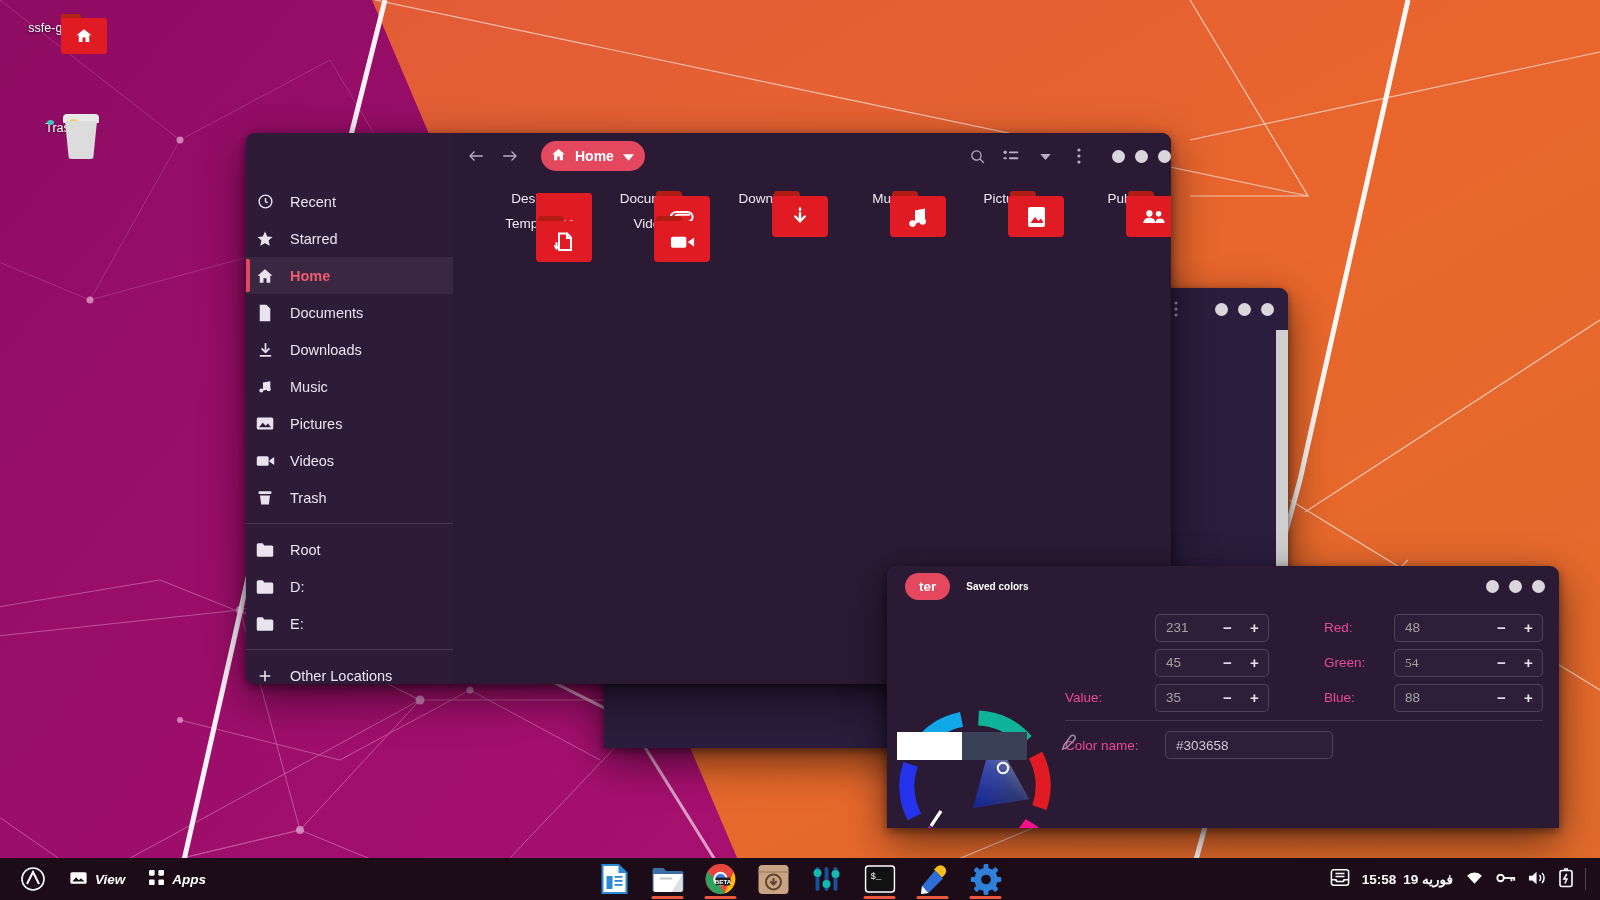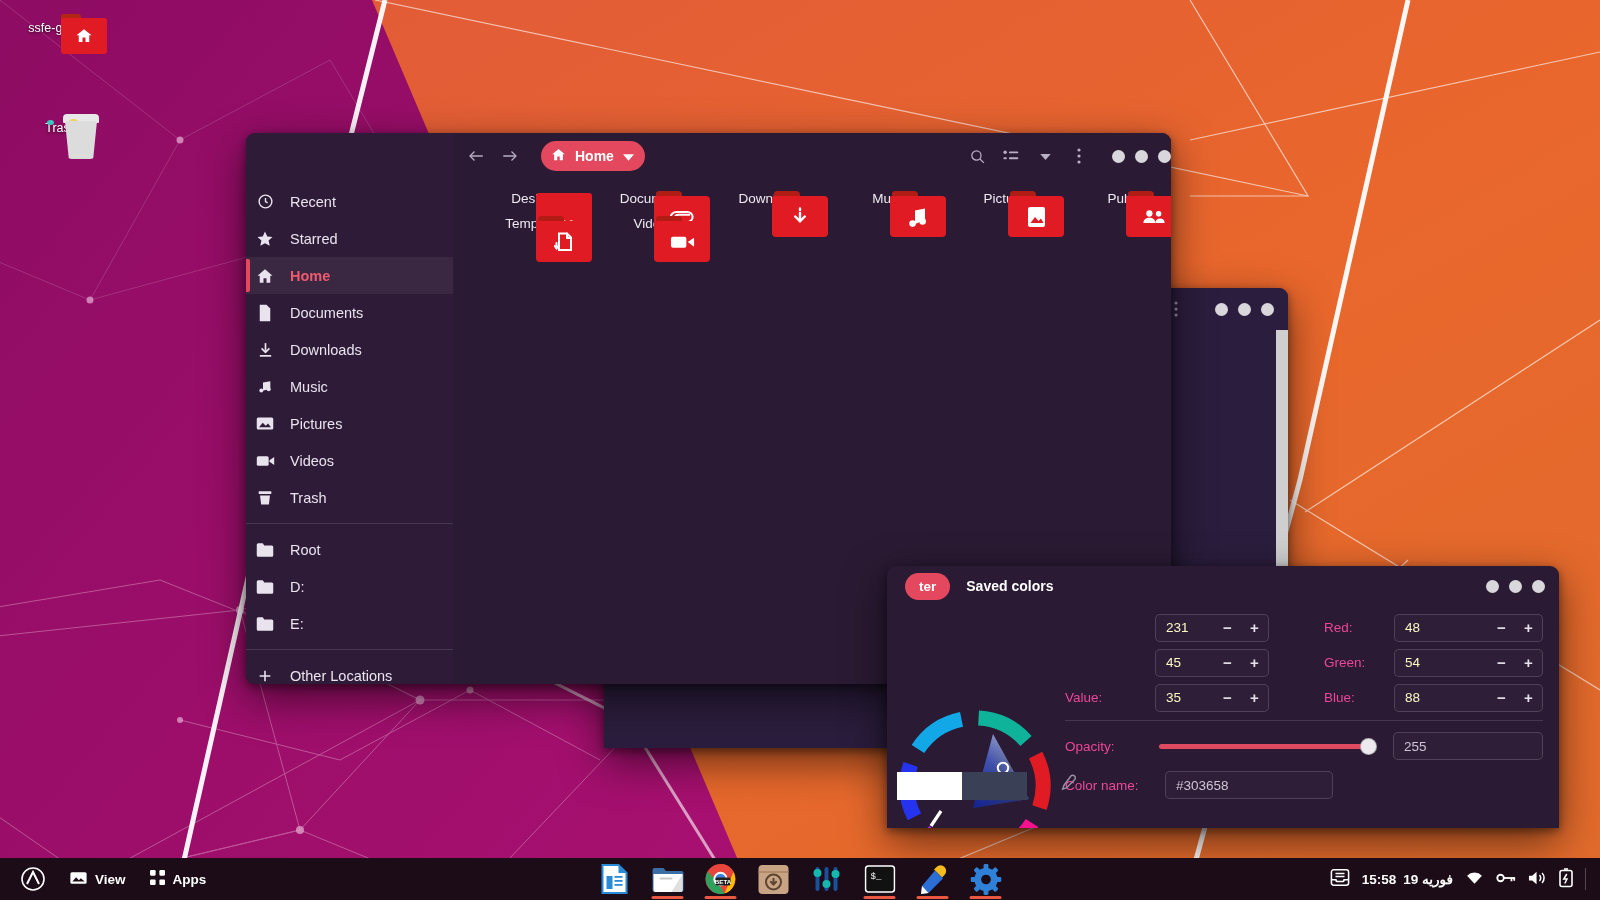--- a/index.html
+++ b/index.html
@@ -155,34 +155,34 @@
   }
   .cp-header {
     height: 40px; display:flex; align-items:center; gap: 16px;
     padding: 0 14px 0 18px;
   }
   .cp-tab-pill {
     background:#e4485f; color:#fff; font-weight:700; font-size:13.5px;
     border-radius:15px; height:27px; padding: 0 14px;
     display:flex; align-items:center;text-align:center;
   }
-  .cp-title { color:#fff; font-weight:700; font-size:14px; }
+  .cp-title { color:#fff; font-weight:700; font-size:10px; }
 
   .cp-body { display:flex; padding: 4px 0 0 0; position:relative; }
   .cp-wheel-col { width: 178px; flex: 0 0 178px; position:relative; }
   .cp-fields { flex: 1; padding-right: 16px; }
 
   .fld-row { display:flex; align-items:center; height: 35px; gap: 8px; }
   .fld-label { font-size: 13.5px; color:#ec4899; }
   .spin {
     display:flex; align-items:center; height: 28px;
     border:1px solid rgba(255,255,255,.16); border-radius: 5px;
     overflow:hidden; background: rgba(255,255,255,.02);
   }
-  .spin .val { padding: 0 10px; min-width: 58px; font-size: 13.5px; color:#fef9c3; }
+  .spin .val { padding: 0 10px; min-width: 58px; font-size: 13.5px; color:#a3a3a3; }
   .spin .sbtn {
     width: 27px; height: 26px; display:flex; align-items:center; justify-content:center;
     color:#e6e0ea; font-size: 15px; font-weight:700;
   }
   .txtbox {
     height: 28px; border:1px solid rgba(255,255,255,.16); border-radius:5px;
     display:flex; align-items:center; padding: 0 10px;
     font-size: 13.5px; color:#cfc6d6; background: rgba(255,255,255,.02);
   }
   .cp-divider { height:1px; background: rgba(255,255,255,.13); margin: 5px 0; }
@@ -198,21 +198,21 @@
 
   .swatches { position:absolute; left: 10px; bottom: 4px; display:flex; align-items:center; gap:0; }
   .sw { width: 65px; height: 28px; }
 
   
   #taskbar {
     position:absolute; left:0; bottom:0; width: 1600px; height: 42px;
     background: #1b0c17; display:flex; align-items:center;
     z-index: 50;
   }
-  .tb-left { display:flex; align-items:center; gap: 0; padding-left: 8px; }
+  .tb-left { display:flex; align-items:center; gap: 0; padding-left: 8px; font-style: italic; }
   .tb-btn { display:flex; align-items:center; gap:8px; padding: 0 12px; height: 34px;
             color:#fff; font-size: 13.5px; font-weight:700; }
   .tb-center { position:absolute; left:50%; transform: translateX(-50%);
                display:flex; align-items:center; gap: 13px; height:42px; }
   .dock-app { position: relative; width: 40px; height: 40px;
               display:flex; align-items:center; justify-content:center; }
   .dock-app .runbar {
     position:absolute; bottom: 0px; left: 4px; width: 32px; height: 3px;
     background:#e9583f; border-radius: 2px;
   }
@@ -693,45 +693,38 @@
             <span class="fld-label" style="width:62px;">Red:</span>
             <span class="spin" style="flex:1;">
               <span class="val" style="flex:1;">48</span>
               <span class="sbtn">−</span>
               <span class="sbtn">+</span>
             </span>
           </div>
           <div class="fld-row">
             <span class="fld-label" style="width:62px;">Green:</span>
             <span class="spin" style="flex:1;">
-              <span class="val" style="flex:1;">54</span>
+              <span class="val" style="flex:1;font-family:Liberation Serif, serif;">54</span>
               <span class="sbtn">−</span>
               <span class="sbtn">+</span>
             </span>
           </div>
           <div class="fld-row">
             <span class="fld-label" style="width:62px;">Blue:</span>
             <span class="spin" style="flex:1;">
               <span class="val" style="flex:1;">88</span>
               <span class="sbtn">−</span>
               <span class="sbtn">+</span>
             </span>
           </div>
         </div>
       </div>
 
       <div class="cp-divider"></div>
 
-      <div class="fld-row" style="height:40px;">
-        <span class="fld-label" style="width:82px;">Opacity:</span>
-        <span class="op-track">
-            <span class="op-knob"></span>
-          </span>
-        <span class="txtbox" style="width:150px; margin-left:12px;">255</span>
-      </div>
 
       <div class="fld-row" style="height:38px;">
         <span class="fld-label" style="width:92px;">Color name:</span>
         <span class="txtbox" style="width:168px;">#303658</span>
       </div>
     </div>
 
     <span style="position:absolute; left:168px; bottom:8px; width:26px; height:26px; display:flex; align-items:center; justify-content:center;">
       <svg width="18" height="18" viewBox="0 0 22 22" fill="none" stroke="#9b8fa6" stroke-width="1.8">
           <path d="M14.5 2.5 a3 3 0 0 1 4.5 4.5 L9 17 l-4.5 1.5 L6 14Z"></path>

